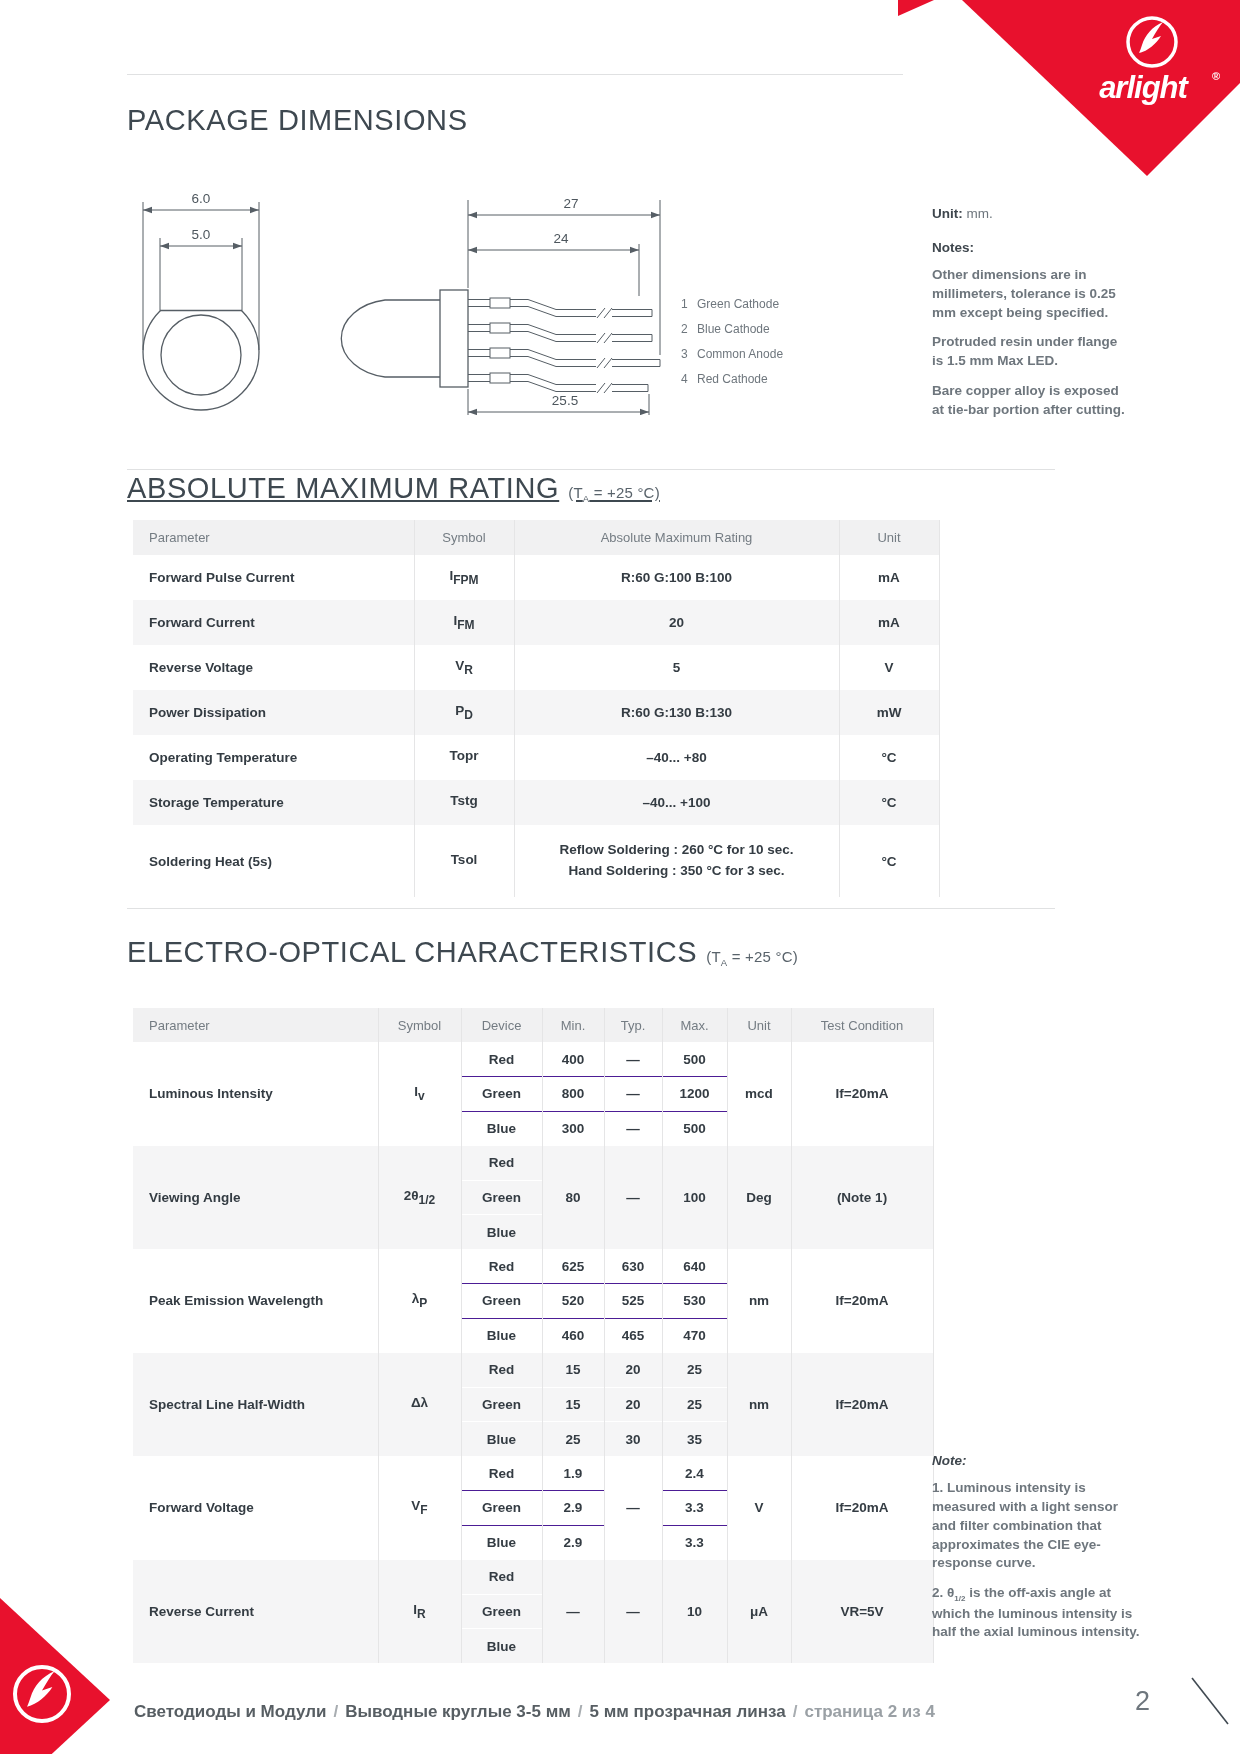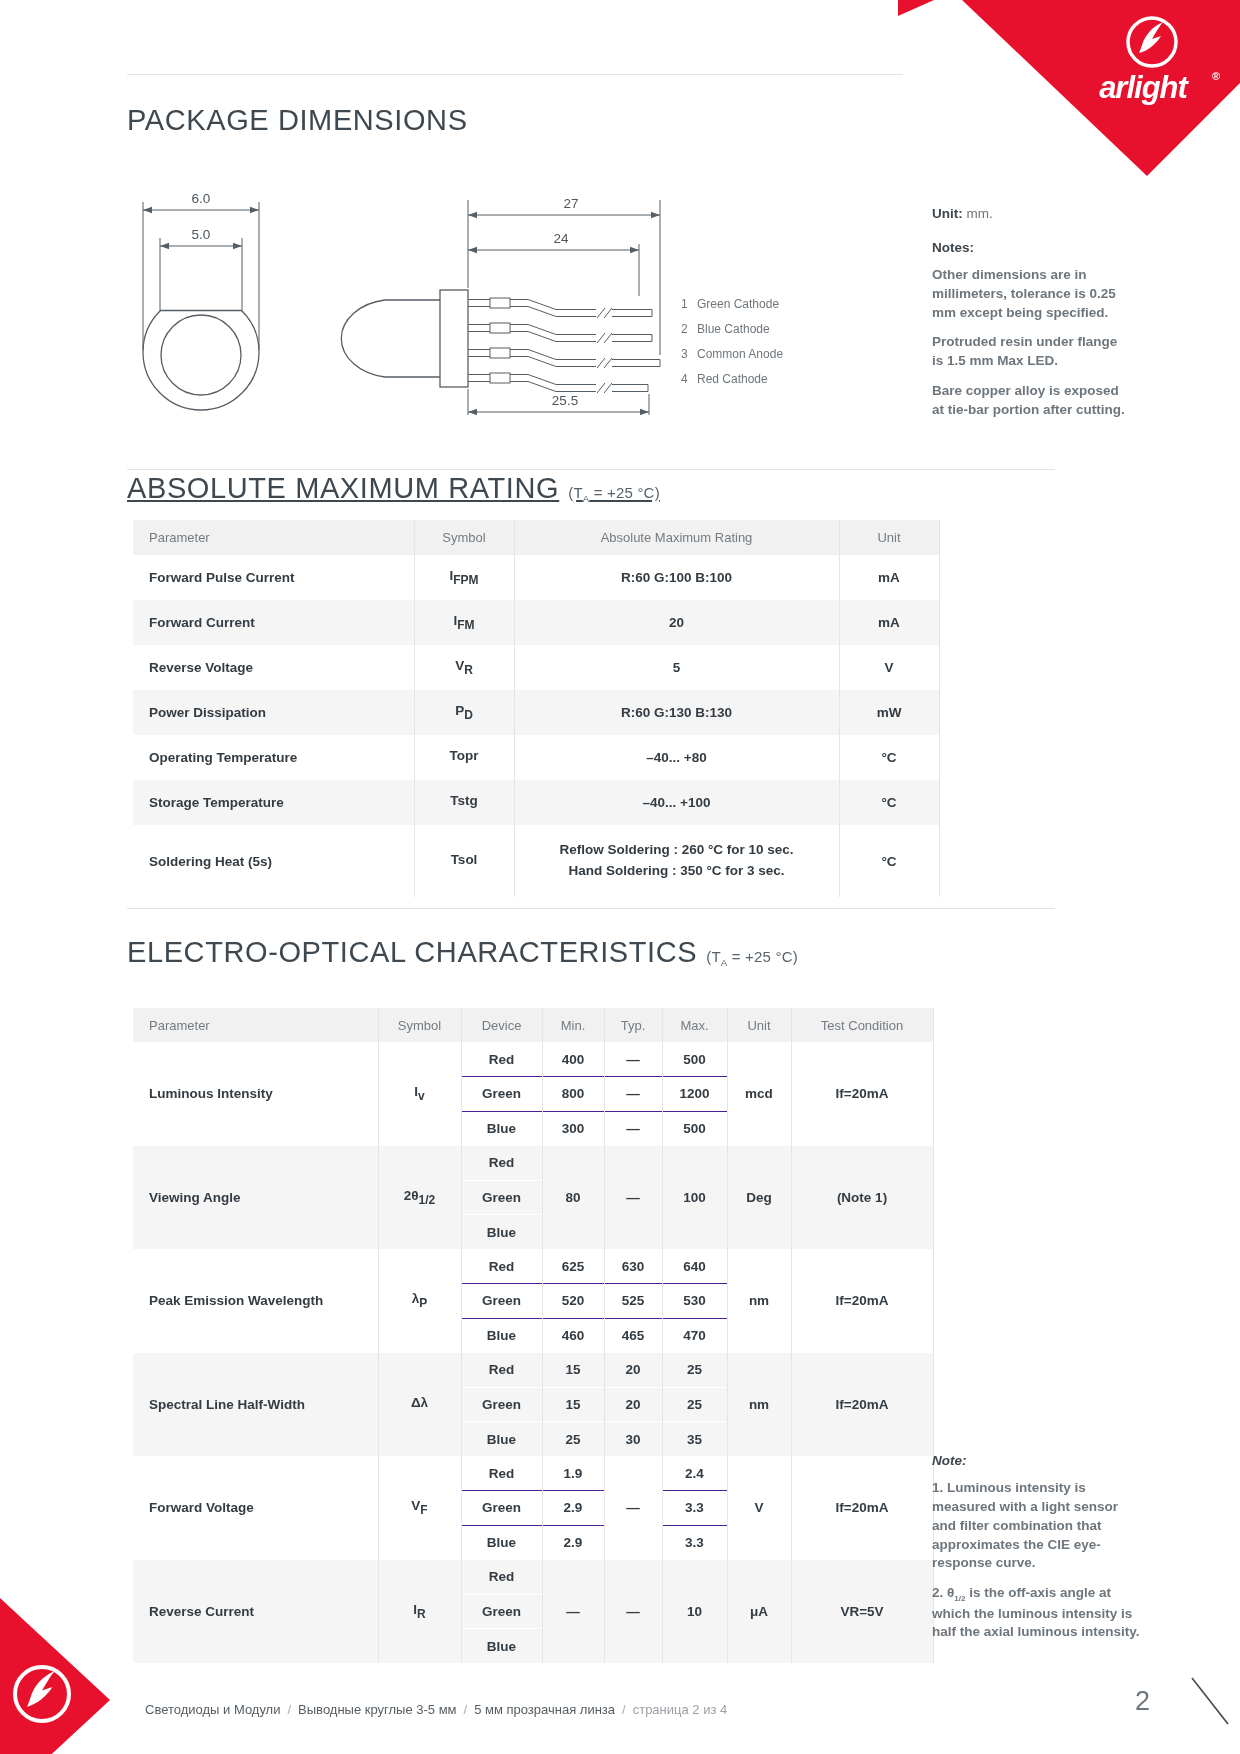--- a/index.html
+++ b/index.html
@@ -22,21 +22,21 @@
   tr.alt,tr.sh{background:#f5f5f6;}
   .t2 tr.sub td{border-top:1px solid #4c1d95;}
   .t2 tr.sh.sub td{border-top-color:#ffffff;}
   .blk{display:block;line-height:1.55;}
   .notes{position:absolute;width:200px;color:#6e767d;font-size:13.5px;line-height:1.4;}
   .notes b,.noteblock b{color:#3e464d;}
   .notes p,.noteblock p{margin:0 0 11px 0;font-weight:bold;}
   .nlabel{display:block;margin:15px 0 8px 0;}
   .noteblock{position:absolute;width:210px;color:#6e767d;font-size:13.5px;line-height:1.4;}
   .noteblock sub{font-size:8px;}
-  .crumbs{position:absolute;left:145px;top:1702px;font-size:13px;color:#575e63;}
+  .crumbs{position:absolute;left:134px;top:1702px;font-size:17px;color:#575e63;font-weight:bold;}
   .crumbs .sep{color:#a8adb1;margin:0 7px;}
   .crumbs .dim{color:#9aa0a5;}
   .pagenum{position:absolute;left:1135px;top:1686px;font-size:27px;color:#6e767d;}
   .dimtxt{font-size:13.5px;fill:#4d565d;}
   .pintxt{font-size:12px;fill:#6e767d;}
   .draw line,.draw path,.draw rect.box,.draw circle{stroke:#565e65;fill:none;}
   .brandtext{font-size:31px;font-weight:bold;font-style:italic;fill:#ffffff;letter-spacing:-1px;}
   .brandreg{font-size:11px;fill:#ffffff;font-weight:bold;}
 </style>
 </head>

